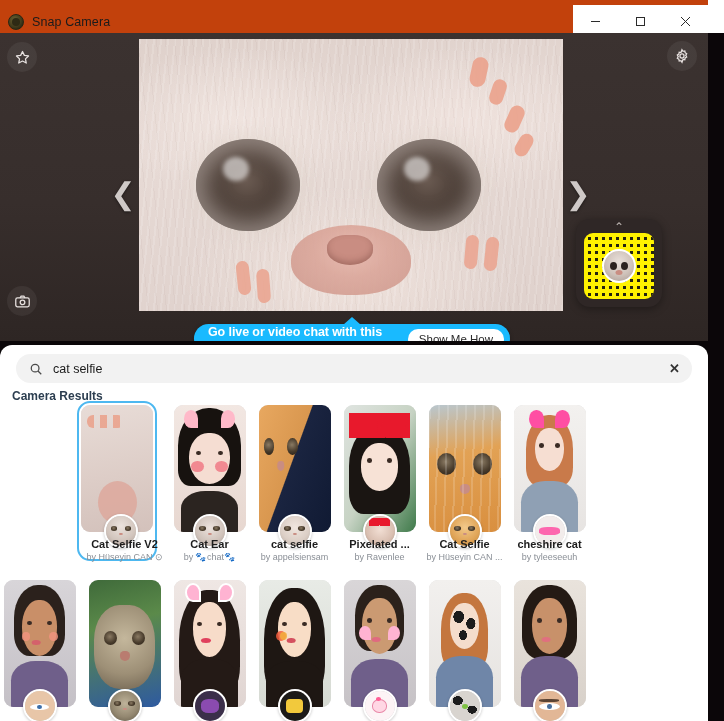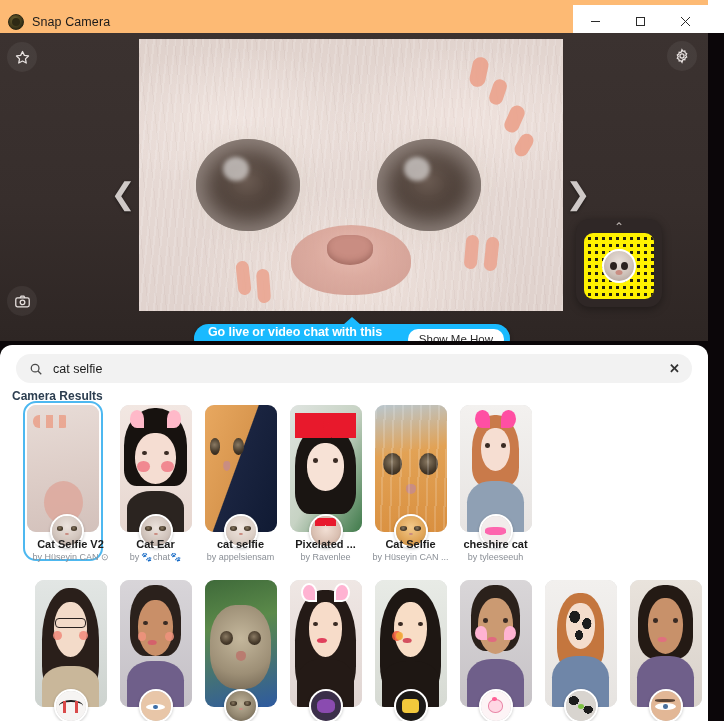--- a/index.html
+++ b/index.html
@@ -10,21 +10,21 @@
     background:#000; overflow:hidden;
   }
   #app {
     position:relative; width:724px; height:721px;
     background:#0a0608; overflow:hidden;
   }
 
   
   .titlebar {
     position:absolute; left:0; top:0; width:708px; height:44px;
-    background:#fdba74; border-bottom:1px solid #e3e3e3;
+    background:#c2410c; border-bottom:1px solid #e3e3e3;
     display:flex; align-items:center;
   }
   .title-icon {
     width:16px; height:16px; margin-left:8px; margin-right:8px;
     border-radius:50%;
     background:radial-gradient(circle at 40% 35%, #6d6333 0%, #49421f 45%, #1d1a0c 100%);
     border:1px solid #2a2612; flex:none;
     position:relative;
   }
   .title-icon::after{
@@ -170,21 +170,22 @@
   .search-ico { width:14px; height:14px; flex:none; margin-right:10px; color:#555; }
   .search-val { font-size:12.5px; color:#1a1a1a; flex:1; }
   .search-clear { color:#333; font-size:13px; font-weight:bold; cursor:pointer; }
   .results-label {
     position:absolute; left:12px; top:44px;
     font-size:12px; font-weight:bold; color:#2c3e50;
   }
   .grid {
     position:absolute; left:0; top:60px; width:592px; height:316px;
     display:flex; flex-wrap:wrap; align-content:flex-start;
-    padding-left:28px;
+    padding-left:20px;
+    justify-content:flex-end;
   }
   .card { width:85px; height:175px; position:relative; }
   .thumb-wrap {
     position:relative; width:72px; height:127px; margin:0 auto;
   }
   .card.sel .thumb-wrap { width:80px; margin-left:-1px; }
   .thumb {
     position:absolute; left:0; top:0; width:72px; height:127px;
     border-radius:9px; overflow:hidden; background:#ddd;
   }

